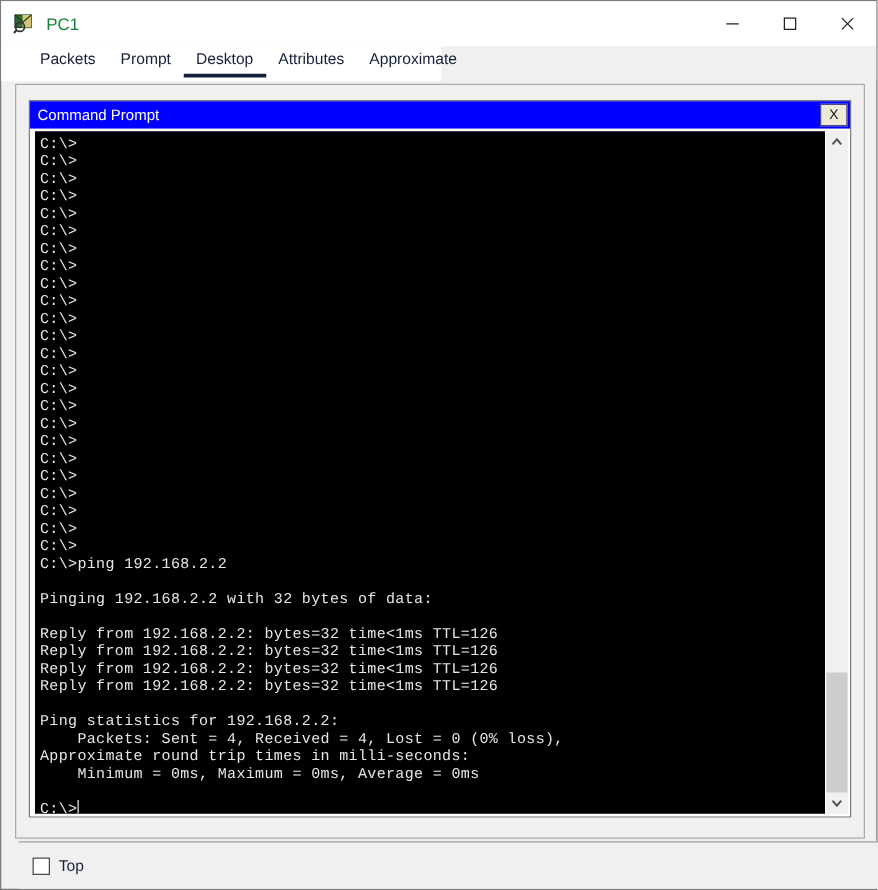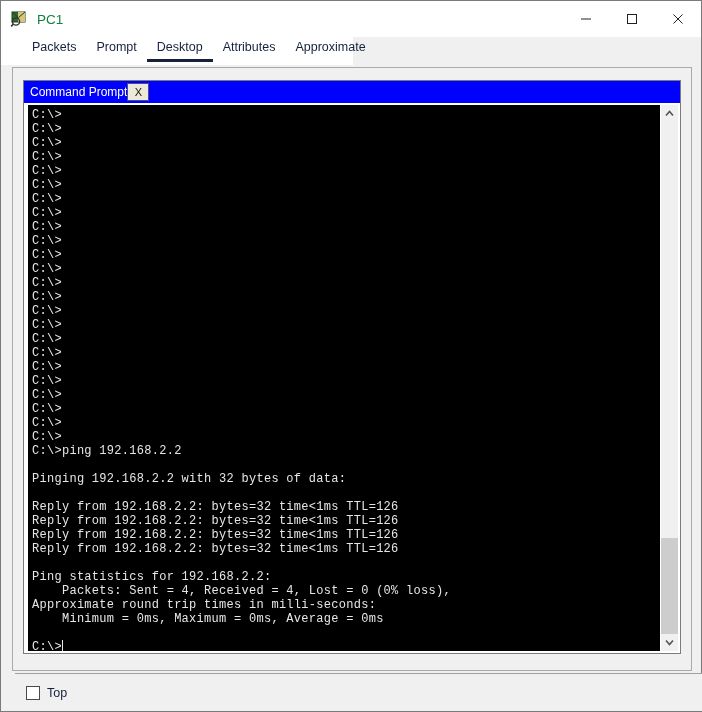--- a/index.html
+++ b/index.html
@@ -121,20 +121,21 @@
     border: 1px solid #7b7b7b;
     background: #ffffff;
     display: flex;
     flex-direction: column;
   }
   #cmd-titlebar {
     height: 22px;
     background: #0000ff;
     display: flex;
     align-items: center;
+    justify-content: space-between;
     flex: 0 0 auto;
     padding-left: 6px;
     box-sizing: border-box;
   }
   #cmd-title-text {
     color: #ffffff;
     font-size: 12px;
     font-family: "Liberation Sans", sans-serif;
     letter-spacing: 0px;
   }

